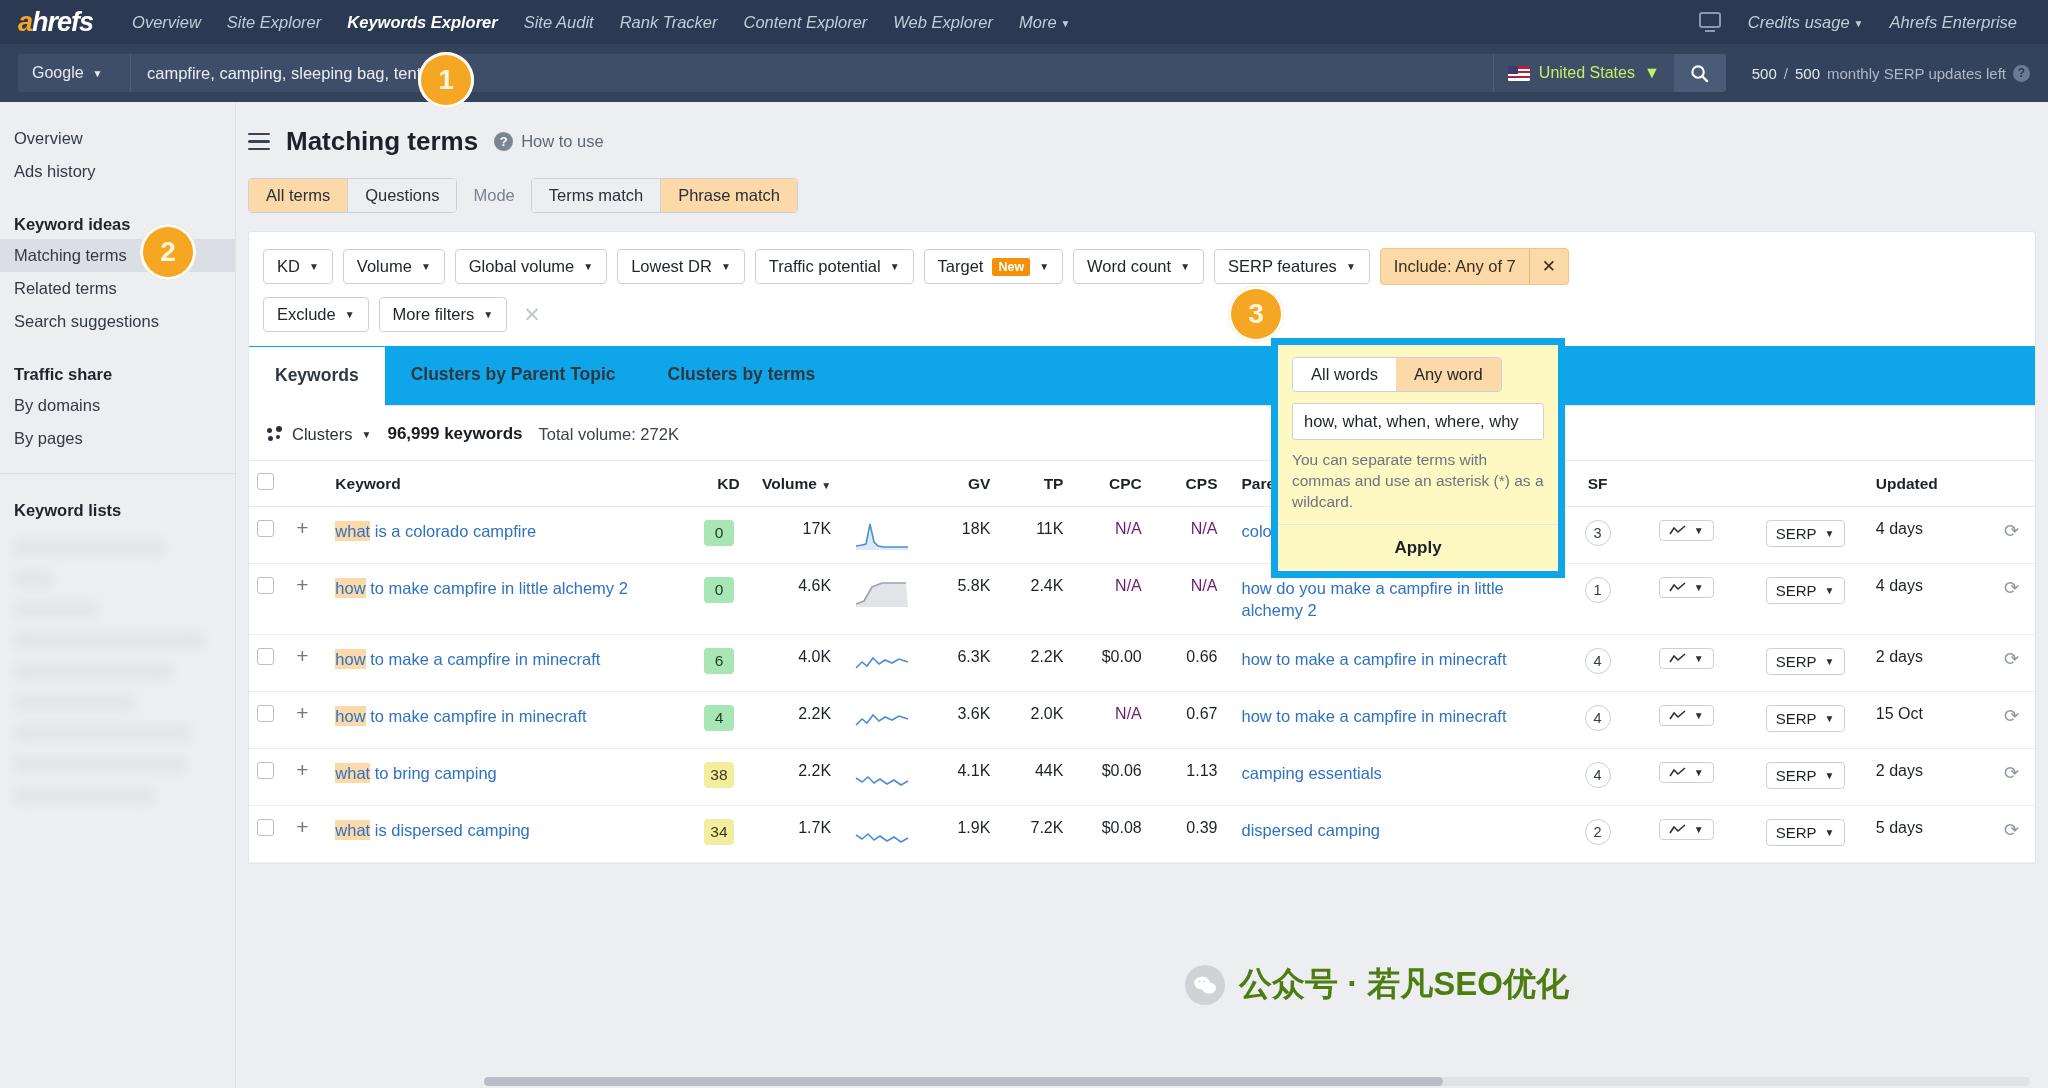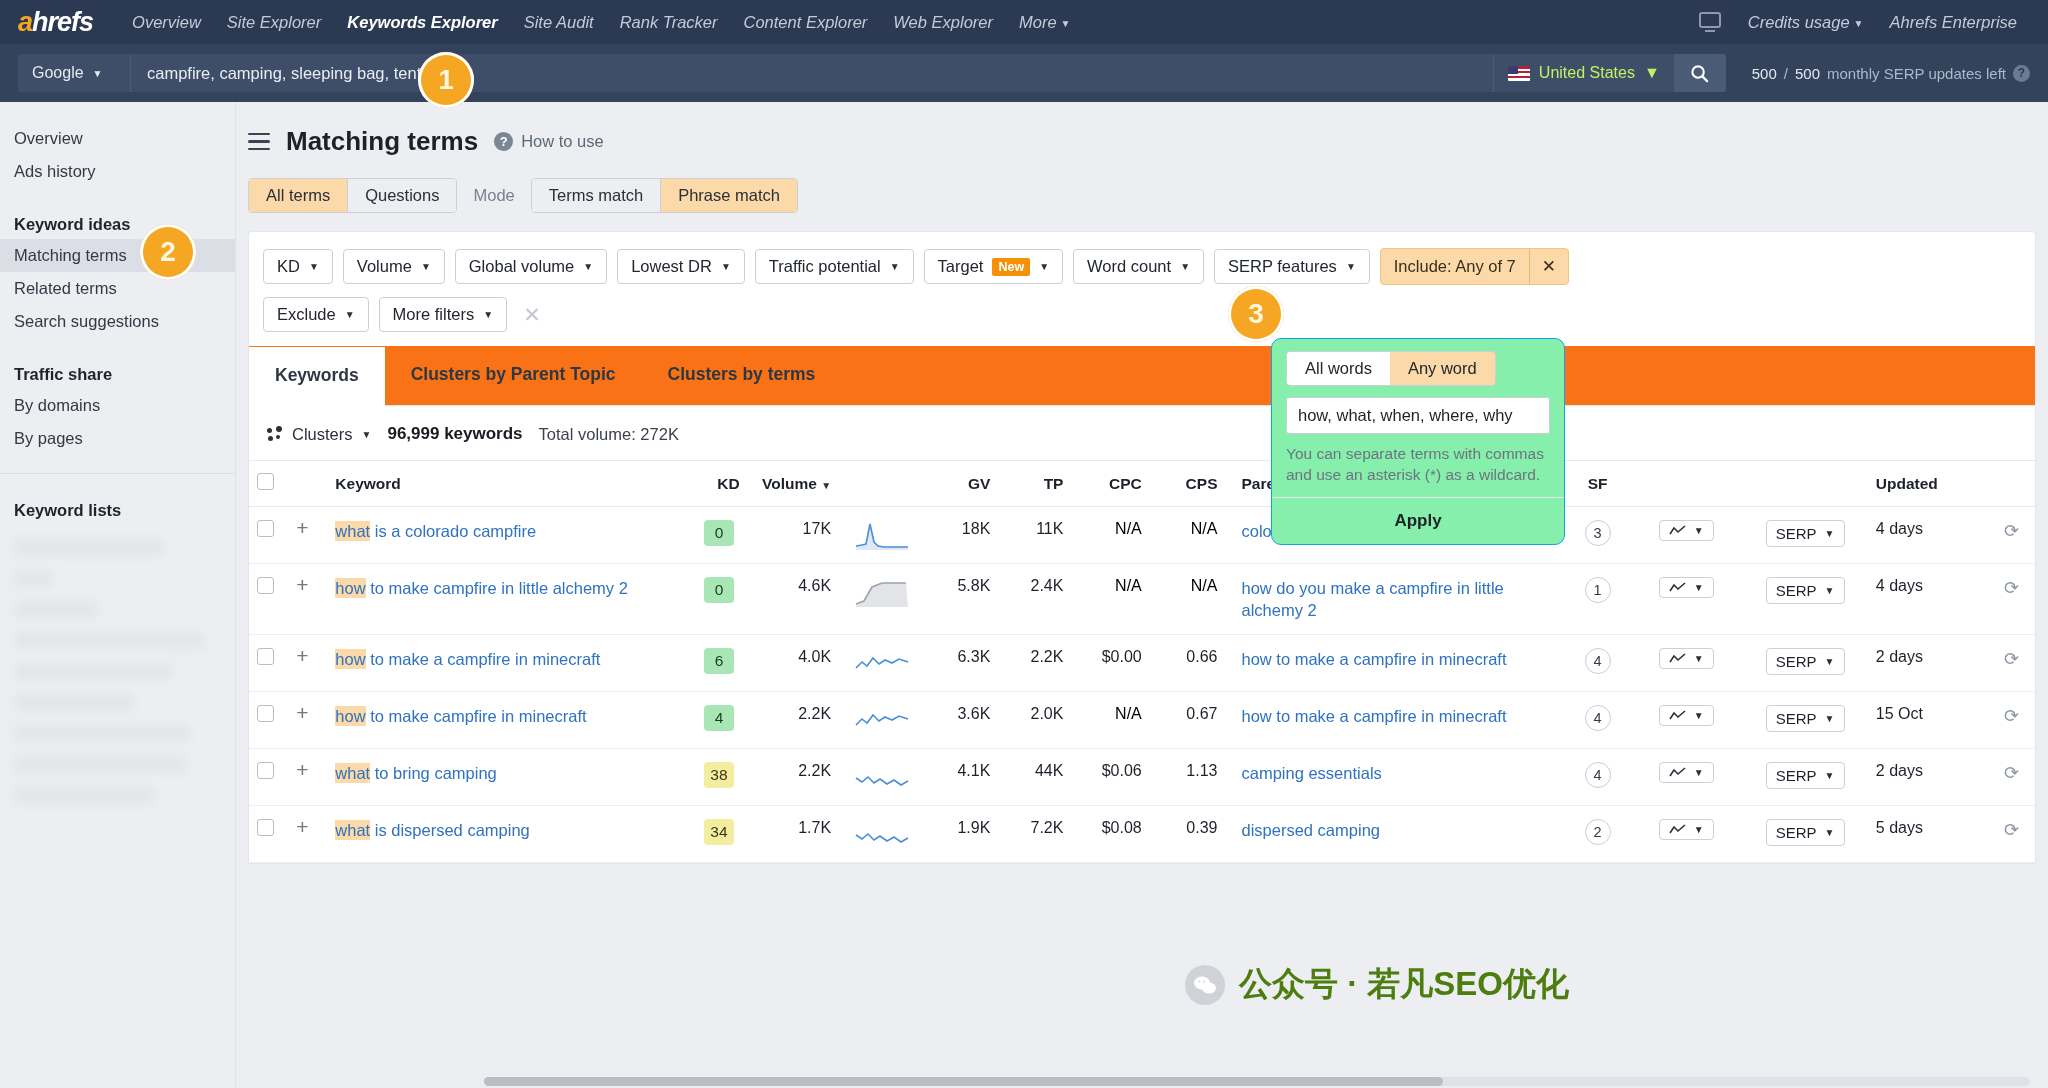--- a/index.html
+++ b/index.html
@@ -110,21 +110,21 @@
   .chip-inc {
     background: #fbd9a8; border: 1px solid #f3c47d; border-radius: 4px;
     display: flex; align-items: center; font-size: 16.5px; color: #3a2f1c; cursor: pointer;
   }
   .chip-inc .lbl { padding: 7px 13px; }
   .chip-inc .xb { padding: 7px 12px; border-left: 1px solid #eab96a; font-size: 17px; }
   .xclear { color: #c4c9d0; font-size: 21px; cursor: pointer; padding: 0 6px; }
 
   
   .tabs-card { background: #fff; margin: 0 12px; border: 1px solid #e2e5e9; border-top: none; }
-  .tabs { display: flex; background: #f97316; border-bottom: 1px solid #e2e5e9; }
+  .tabs { display: flex; background: #0ea5e9; border-bottom: 1px solid #e2e5e9; }
   .tab { padding: 18px 26px; font-size: 17.5px; font-weight: bold; color: #2e3742; cursor: pointer; }
   .tab.on { background: #fff; border-bottom: 2px solid #fff; position: relative; top: 1px; }
   .summary { display: flex; align-items: center; gap: 16px; padding: 18px 18px 16px; }
   .clusters-ctl { display: flex; align-items: center; gap: 9px; font-size: 16.5px; color: #2b313a; cursor: pointer; }
   .dots { width: 16px; height: 16px; position: relative; }
   .dots i { position: absolute; border-radius: 50%; background: #2b313a; display: block; }
   .sum-b { font-size: 17px; font-weight: bold; color: #171b22; }
   .sum-n { font-size: 16.5px; color: #3c434e; }
 
   table { width: 100%; border-collapse: collapse; table-layout: fixed; }
@@ -139,38 +139,38 @@
   tbody td.l { text-align: left; }
   tbody td.c { text-align: center; }
   .cbx { width: 17px; height: 17px; border: 1.5px solid #b9bec6; border-radius: 3px; background: #fff; display: inline-block; cursor:pointer;}
   .plus { color: #6f7884; font-size: 21px; line-height: 16px; cursor: pointer; }
   .kw-link { color: #2f72c0; font-size: 16.5px; line-height: 22px; cursor: pointer; }
   .hl { background: #fbd9a8; padding: 1px 0; }
   .kdbadge { display: inline-block; min-width: 30px; padding: 4px 0; border-radius: 4px;
              font-size: 15.5px; text-align: center; }
   .kd-green { background: #a8e6b6; color: #1d3a24; }
   .kd-yellow { background: #f3eda0; color: #3a3614; }
-  .na { color: #000000; }
+  .na { color: #701a75; }
   .sf-circle { width: 26px; height: 26px; border-radius: 50%; border: 1.5px solid #c9ced5;
                display: inline-flex; align-items: center; justify-content: center; font-size: 14.5px; color: #333a45;}
   .mini-btn { border: 1px solid #ccd0d6; border-radius: 4px; background: #fff;
               padding: 4px 9px; font-size: 15px; display: inline-flex; align-items: center; gap: 8px; cursor: pointer; }
   .upd { font-size: 16px; color: #1d222a; }
   .refresh { color: #8d96a2; font-size: 18px; cursor: pointer; }
   .spark { display: inline-block; vertical-align: middle; }
 
   
   .callout {
     position: absolute; width: 56px; height: 56px; border-radius: 50%;
     background: #f5a623; color: #fff6e0; font-size: 28px; font-weight: bold;
     display: flex; align-items: center; justify-content: center; z-index: 60;
     box-shadow: 0 0 0 3px #fff inset;
   }
   .popover {
-    position: absolute; background: #86efac; border: 1px solid #0ea5e9; border-radius: 10px;
+    position: absolute; background: #fef9c3; border: 7px solid #0ea5e9; border-radius: 0;
     z-index: 55; box-sizing: border-box;
   }
   .pop-inner { padding: 12px 14px 0; }
   .pop-seg { display: flex; border: 1px solid #ccd0d6; border-radius: 4px; overflow: hidden; width: max-content; }
   .pop-seg div { padding: 7px 18px; font-size: 16.5px; cursor: pointer; background: #fff; color: #22272f;}
   .pop-seg div.on { background: #fbd9a8; }
   .pop-input { margin-top: 11px; border: 1px solid #ccd0d6; border-radius: 3px;
                padding: 8px 11px; font-size: 16.5px; color: #1d222a; background: #fff;}
   .pop-hint { margin-top: 9px; font-size: 15.5px; color: #6c7480; line-height: 21px; padding-bottom: 12px;}
   .pop-apply { border-top: 1px solid #e4e7eb; text-align: center; padding: 13px 0;

